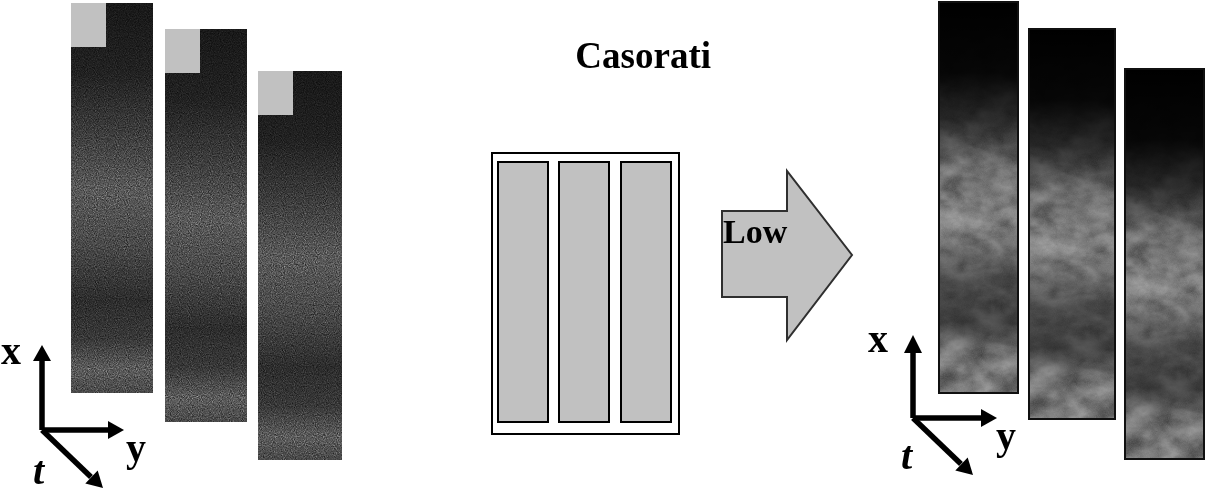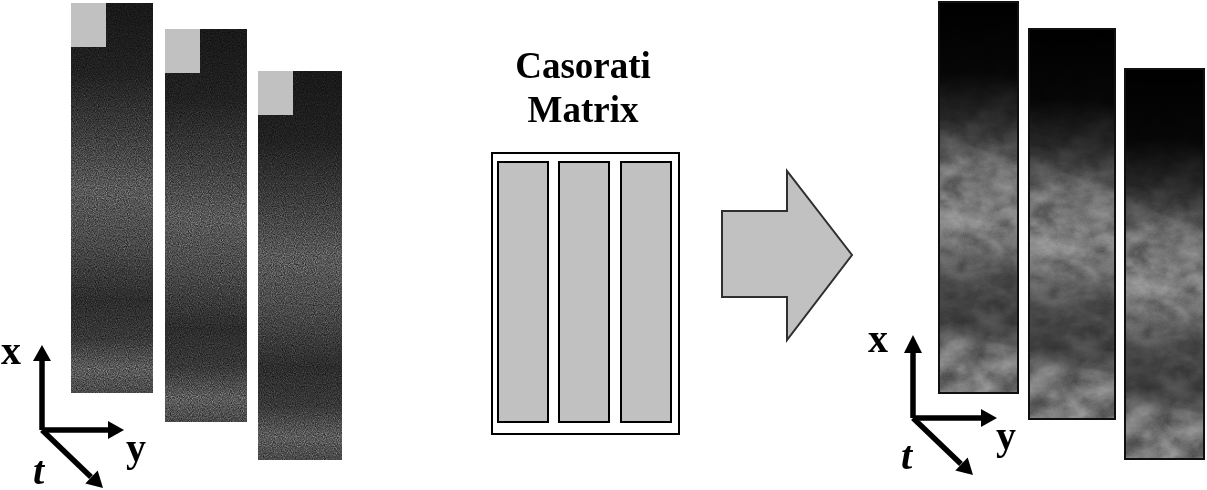--- a/index.html
+++ b/index.html
@@ -20,22 +20,22 @@
   .f1 { left:71px;  top:3px;  width:82px; height:390px; }
   .f2 { left:165px; top:29px; width:82px; height:393px; }
   .f3 { left:258px; top:71px; width:84px; height:389px; }
   
   .r1 { left:938px;  top:1px;  width:81px; height:393px; }
   .r2 { left:1028px; top:28px; width:88px; height:392px; }
   .r3 { left:1124px; top:68px; width:81px; height:392px; }
 
   
   .title {
-    position:absolute; left:455px; top:44px; width:256px;
-    text-align:center; font-size:37px; font-weight:bold; line-height:44px;
+    position:absolute; left:455px; top:34px; width:256px;
+    text-align:right; font-size:37px; font-weight:bold; line-height:44px;
   }
   .matrix-box {
     position:absolute; left:491px; top:152px; width:189px; height:283px;
     background:#ffffff; border:2.5px solid #000; box-sizing:border-box;
   }
   .m-col {
     position:absolute; top:7px; width:52px; height:262px;
     background:#c1c1c1; border:2px solid #000; box-sizing:border-box;
   }
   .c1 { left:4px; } .c2 { left:65px; } .c3 { left:127px; }
@@ -142,32 +142,32 @@
     <polygon points="124,102 108,93 108,111" fill="#000"></polygon>
     <line x1="42" y1="102" x2="91" y2="149" stroke="#000" stroke-width="5.5"></line>
     <polygon points="103,160 85.3,155.4 97.7,142.4" fill="#000"></polygon>
   </svg>
   <span class="ax-label lx">x</span>
   <span class="ax-label ly">y</span>
   <span class="ax-label lt italic">t</span>
 
   <div class="title">
     <span>Casorati</span><br>
-    <span>Matrix</span>
   </div>
   <div class="matrix-box">
     <div class="m-col c1"></div>
     <div class="m-col c2"></div>
     <div class="m-col c3"></div>
   </div>
 
   <svg class="arrow-svg" viewBox="0 0 142 182">
     <polygon points="7,48 72,48 72,8 137,92 72,177 72,134 7,134" fill="#c1c1c1" stroke="#2f2f2f" stroke-width="2" stroke-linejoin="miter"></polygon>
   </svg>
   <div class="arrow-label">
+    <div>Low</div>
   </div>
 
   <div class="frame clean-frame r1">
     <svg viewBox="0 0 77 389" preserveAspectRatio="none">
       <rect width="77" height="389" fill="#000"></rect>
       <rect width="77" height="389" filter="url(#blobs)"></rect>
       <rect class="grain" width="77" height="389" filter="url(#speckle)"></rect>
       <rect width="77" height="389" fill="url(#gradRight)"></rect>
     </svg>
   </div>

